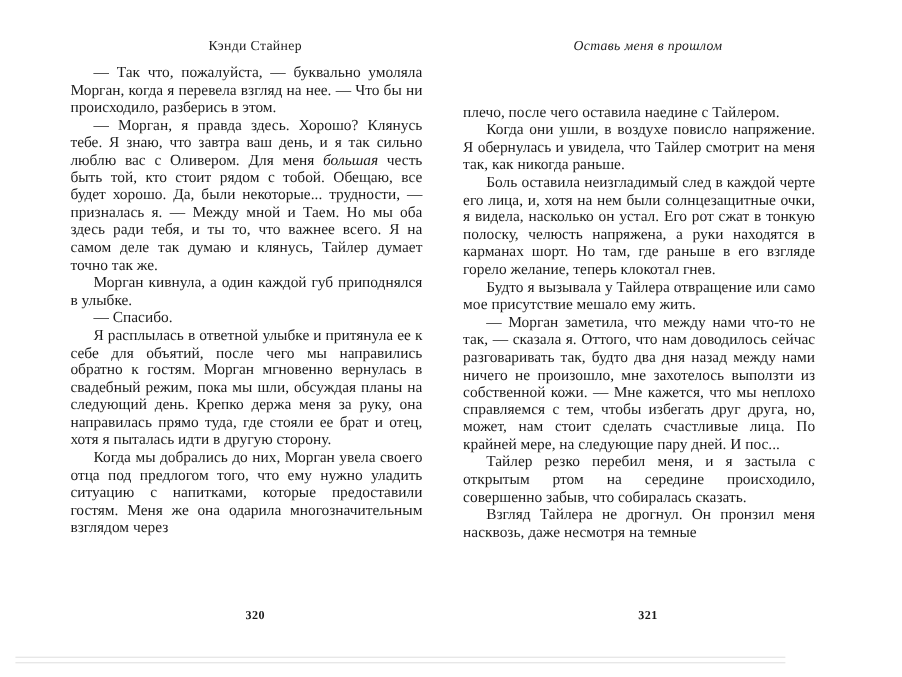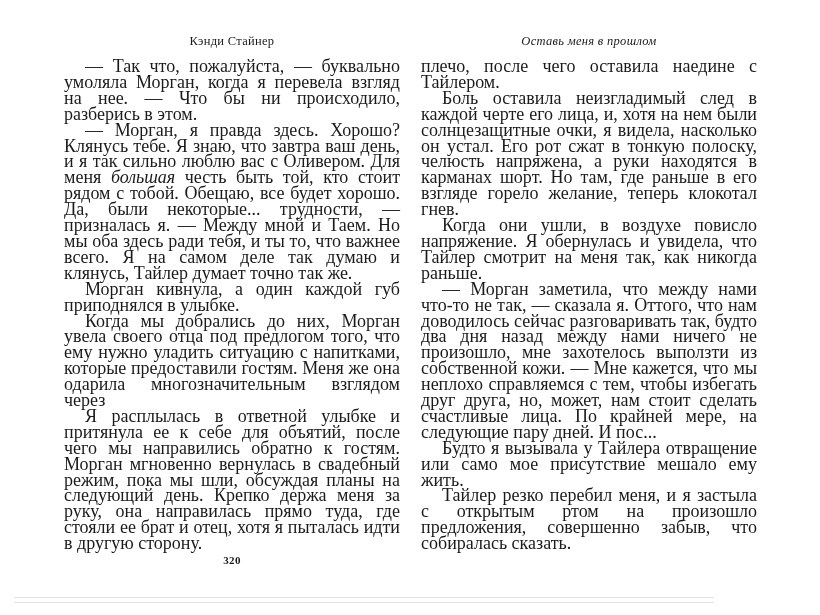--- a/index.html
+++ b/index.html
@@ -37,33 +37,33 @@
     font-size: 12.5px;
     letter-spacing: 0.3px;
     white-space: nowrap;
   }
   .page.right .running-head { font-style: italic; }
 
   .body-text {
     position: absolute;
     top: 59px;
     left: 0;
-    right: 0;
-    font-size: 18px;
+    right: 16px;
+    font-size: 14px;
     line-height: 15.9px;
     text-align: justify;
     hyphens: auto;
     -webkit-hyphens: auto;
   }
   .body-text p {
     margin: 0;
     padding: 0;
     text-indent: 21px;
   }
-  .body-text p.no-indent { text-indent: 0; }
+  .body-text p.no-indent { text-indent: 0; margin-top: 36px; }
   .body-text em { font-style: italic; font-family: Liberation Serif, serif; }
 
   .page-number {
     position: absolute;
     top: 554px;
     left: 0;
     right: 0;
     text-align: center;
     font-size: 11px;
     font-weight: bold;
@@ -84,34 +84,37 @@
 <body>
 
 <div class="book-spread">
 
   <div class="page left">
     <div class="running-head">Кэнди Стайнер</div>
     <div class="body-text">
         <p>— Так что, пожалуйста, — буквально умоляла Морган, когда я перевела взгляд на нее. — Что бы ни происходило, разберись в этом.</p>
         <p>— Морган, я правда здесь. Хорошо? Клянусь тебе. Я знаю, что завтра ваш день, и я так сильно люблю вас с Оливером. Для меня <em>большая</em> честь быть той, кто стоит рядом с тобой. Обещаю, все будет хорошо. Да, были некоторые... трудности, — призналась я. — Между мной и Таем. Но мы оба здесь ради тебя, и ты то, что важнее всего. Я на самом деле так думаю и клянусь, Тайлер думает точно так же.</p>
         <p>Морган кивнула, а один каждой губ приподнялся в улыбке.</p>
+        <p>— Спасибо.</p>
+        <p>Я расплылась в ответной улыбке и притянула ее к себе для объятий, после чего мы направились обратно к гостям. Морган мгновенно вернулась в свадебный режим, пока мы шли, обсуждая планы на следующий день. Крепко держа меня за руку, она направилась прямо туда, где стояли ее брат и отец, хотя я пыталась идти в другую сторону.</p>
         <p>Когда мы добрались до них, Морган увела своего отца под предлогом того, что ему нужно уладить ситуацию с напитками, которые предоставили гостям. Меня же она одарила многозначительным взглядом через</p>
-        <p>Я расплылась в ответной улыбке и притянула ее к себе для объятий, после чего мы направились обратно к гостям. Морган мгновенно вернулась в свадебный режим, пока мы шли, обсуждая планы на следующий день. Крепко держа меня за руку, она направилась прямо туда, где стояли ее брат и отец, хотя я пыталась идти в другую сторону.</p>
       </div>
     <div class="page-number">320</div>
   </div>
 
   <div class="page right">
     <div class="running-head">Оставь меня в прошлом</div>
     <div class="body-text">
         <p class="no-indent">плечо, после чего оставила наедине с Тайлером.</p>
+        <p>Когда они ушли, в воздухе повисло напряжение. Я обернулась и увидела, что Тайлер смотрит на меня так, как никогда раньше.</p>
         <p>Боль оставила неизгладимый след в каждой черте его лица, и, хотя на нем были солнцезащитные очки, я видела, насколько он устал. Его рот сжат в тонкую полоску, челюсть напряжена, а руки находятся в карманах шорт. Но там, где раньше в его взгляде горело желание, теперь клокотал гнев.</p>
-        <p>Когда они ушли, в воздухе повисло напряжение. Я обернулась и увидела, что Тайлер смотрит на меня так, как никогда раньше.</p>
+        <p>Будто я вызывала у Тайлера отвращение или само мое присутствие мешало ему жить.</p>
         <p>— Морган заметила, что между нами что-то не так, — сказала я. Оттого, что нам доводилось сейчас разговаривать так, будто два дня назад между нами ничего не произошло, мне захотелось выползти из собственной кожи. — Мне кажется, что мы неплохо справляемся с тем, чтобы избегать друг друга, но, может, нам стоит сделать счастливые лица. По крайней мере, на следующие пару дней. И пос...</p>
-        <p>Будто я вызывала у Тайлера отвращение или само мое присутствие мешало ему жить.</p>
-        <p>Тайлер резко перебил меня, и я застыла с открытым ртом на произошло предложения, совершенно забыв, что собиралась сказать.</p>
+        <p>Тайлер резко перебил меня, и я застыла с открытым ртом на середине происходило, совершенно забыв, что собиралась сказать.</p>
+        <p>Взгляд Тайлера не дрогнул. Он пронзил меня насквозь, даже несмотря на темные</p>
       </div>
+    <div class="page-number">321</div>
   </div>
 
   <div class="page-edge one"></div>
   <div class="page-edge two"></div>
 
 </div>
 
 </body></html>

